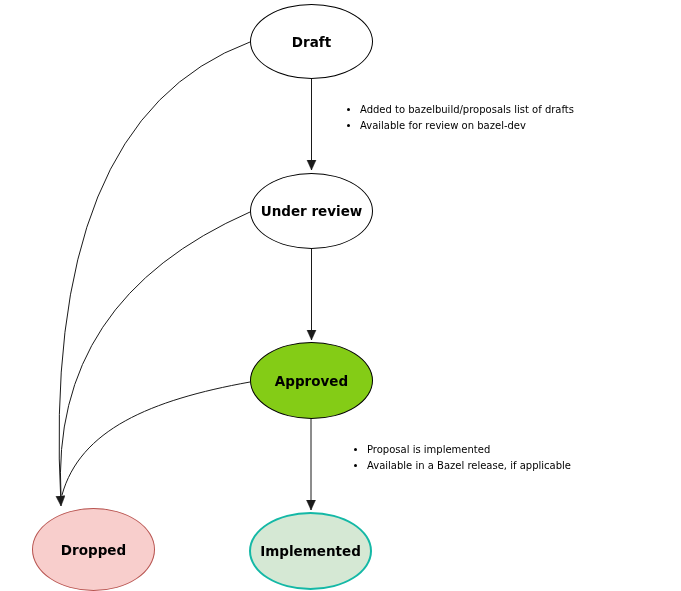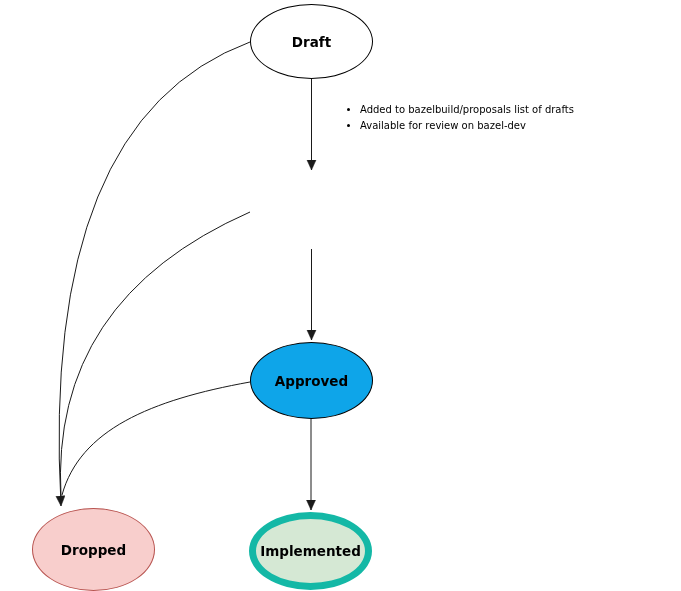--- a/index.html
+++ b/index.html
@@ -31,23 +31,23 @@
     box-sizing: border-box;
     z-index: 2;
     font-weight: bold;
     font-size: 13.5px;
     color: #000000;
     text-align: right;
     white-space: nowrap;
   }
   .node-draft        { left: 250px; top: 4px;   width: 123px; height: 75px; background: #ffffff; border: 1px solid #000000; }
   .node-under-review { left: 250px; top: 173px; width: 123px; height: 76px; background: #ffffff; border: 1px solid #000000; }
-  .node-approved     { left: 250px; top: 342px; width: 123px; height: 77px; background: #0ea5e9; border: 1px solid #000000; }
+  .node-approved     { left: 250px; top: 342px; width: 123px; height: 77px; background: #84cc16; border: 1px solid #000000; }
   .node-dropped      { left: 0px;   top: 508px; width: 123px; height: 83px; background: #f8cecc; border: 1px solid #b85450; margin-left: 32px; }
-  .node-implemented  { left: 249px; top: 512px; width: 123px; height: 78px; background: #d5e8d4; border: 7px solid #14b8a6; }
+  .node-implemented  { left: 249px; top: 512px; width: 123px; height: 78px; background: #d5e8d4; border: 2px solid #14b8a6; }
 
   ul.notes {
     position: absolute;
     margin: 0;
     padding: 0 0 0 20px;
     list-style: disc outside;
     font-size: 10px;
     line-height: 16px;
     color: #000000;
     z-index: 3;
@@ -75,33 +75,40 @@
       <path d="M 250 42 Q 40 120 61 506" marker-end="url(#arrowhead)"></path>
       <path d="M 250 212 Q 50 300 61 497"></path>
       <path d="M 250 382 C 150 400 80 430 62 495"></path>
     </g>
   </svg>
 
   <div class="node node-draft">
     <span>Draft</span>
   </div>
 
+  <div class="node node-under-review">
+    <span>Under review</span>
+  </div>
 
   <div class="node node-approved">
     <span>Approved</span>
   </div>
 
   <div class="node node-dropped">
     <span>Dropped</span>
   </div>
 
   <div class="node node-implemented">
     <span>Implemented</span>
   </div>
 
   <ul class="notes notes-1">
     <li>Added to bazelbuild/proposals list of drafts</li>
     <li>Available for review on bazel-dev</li>
   </ul>
 
 
+  <ul class="notes notes-3">
+    <li>Proposal is implemented</li>
+    <li>Available in a Bazel release, if applicable</li>
+  </ul>
 
 </div>
 
 </body></html>

